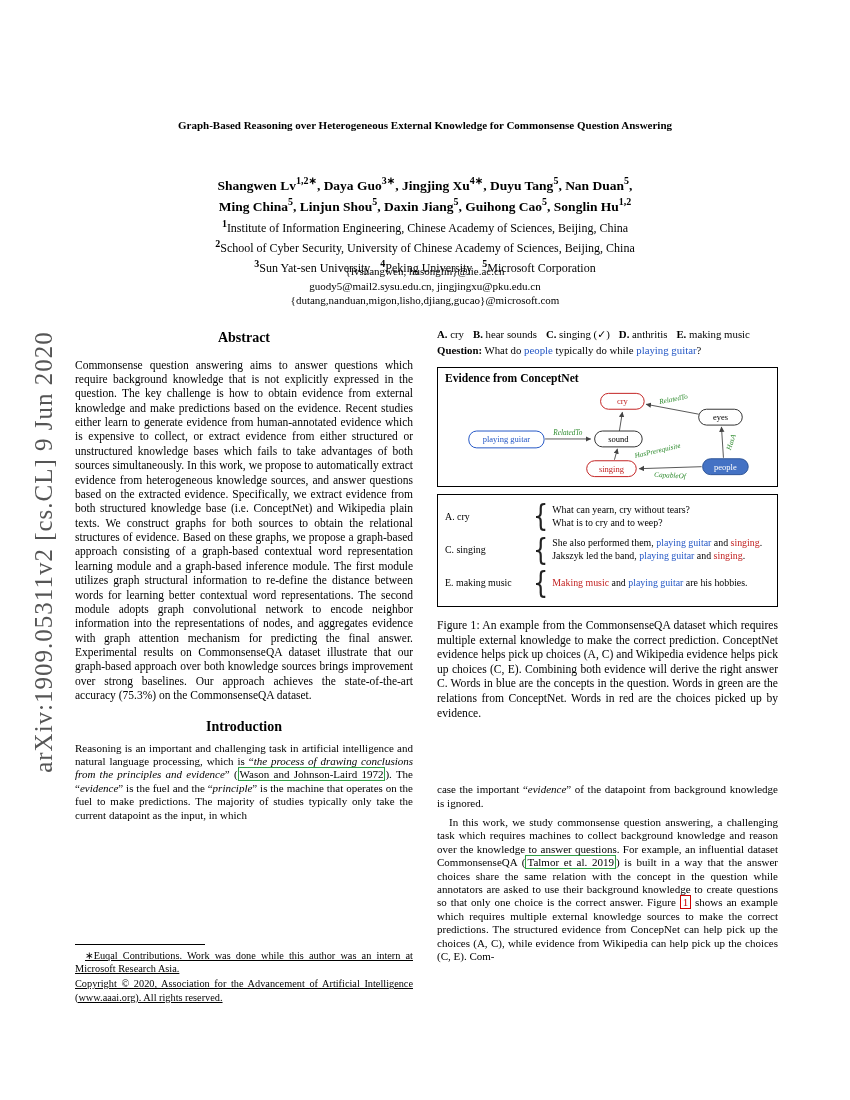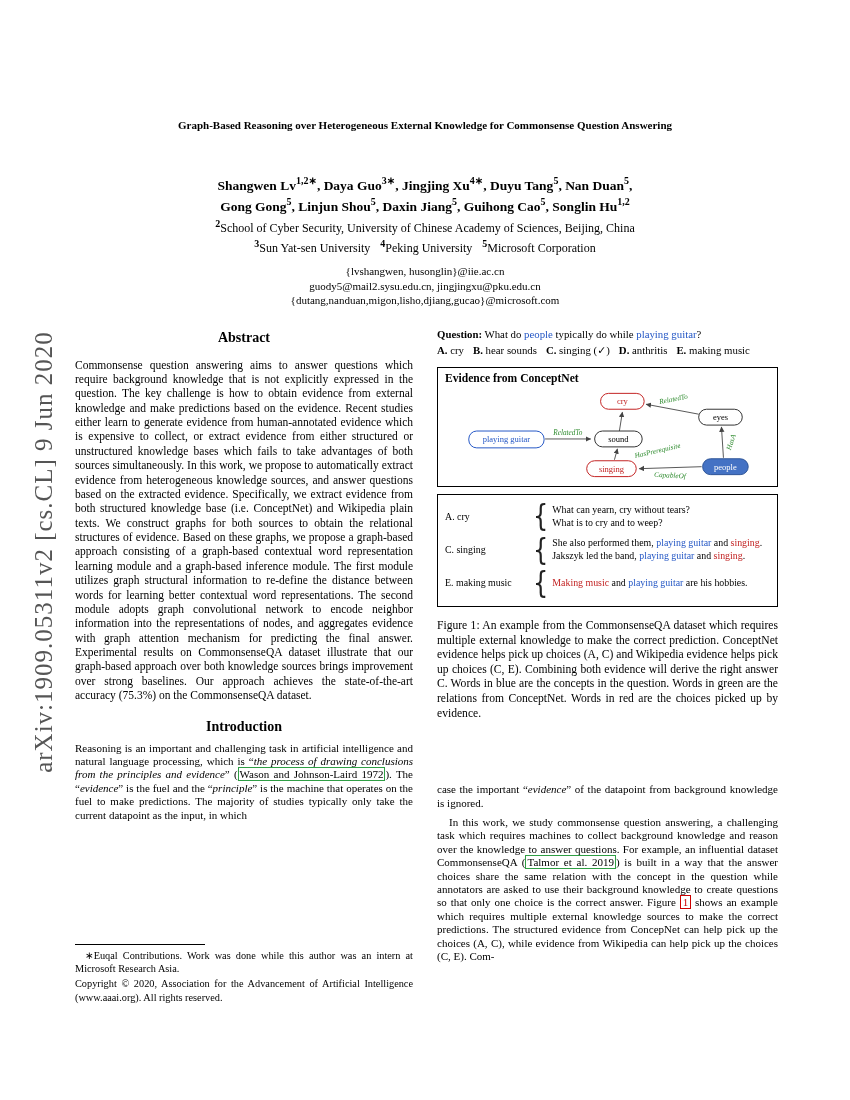--- a/index.html
+++ b/index.html
@@ -31,21 +31,21 @@
   .sec-head.intro { margin-top:16px; }
   .abstract-text { font-size:11.5px; line-height:1.25; text-align:justify; }
   .body-text { font-size:11px; line-height:1.22; text-align:justify; margin:0; }
   .body-text.indent { text-indent:12px; }
   .it { font-style:italic; }
   .cite { border:1px solid #2f9e44; padding:0 1px; }
   .figref { color:#c00; border:1px solid #c00; padding:0 2px; }
 
   
   .footnote { position:absolute; left:75px; top:944px; width:338px; font-size:10.3px;
-              line-height:1.28; text-align:justify; }
+              line-height:1.28; text-align:justify;text-decoration:underline; }
   .footnote-rule { border:none; border-top:1px solid #000; width:130px; margin:0 0 4px 0; }
   .fn1 { text-indent:10px; margin:0; }
   .fn2 { margin:2px 0 0 0; }
 
   
   .question-block { font-size:10.8px; line-height:1.5; margin:0 0 9px 0; }
   .b { font-weight:bold; }
   .blue { color:#2457c5; }
   .red { color:#c22222; }
   .choice { margin-right:9px; white-space:nowrap; }
@@ -70,24 +70,25 @@
 <body>
 
 <div class="page">
 
   <div class="arxiv-strip">arXiv:1909.05311v2  [cs.CL]  9 Jun 2020</div>
 
   <div class="title">Graph-Based Reasoning over Heterogeneous External Knowledge for Commonsense Question Answering</div>
 
   <div class="authors">
     <div><span>Shangwen Lv</span><sup>1,2∗</sup><span>, </span><span>Daya Guo</span><sup>3∗</sup><span>, </span><span>Jingjing Xu</span><sup>4∗</sup><span>, </span><span>Duyu Tang</span><sup>5</sup><span>, </span><span>Nan Duan</span><sup>5</sup><span>,</span></div>
-    <div><span>Gong Gong</span><sup>5</sup><span>, </span><span>Linjun Shou</span><sup>5</sup><span>, </span><span>Daxin Jiang</span><sup>5</sup><span>, </span><span>Guihong Cao</span><sup>5</sup><span>, </span><span>Songlin Hu</span><sup>1,2</sup><span></span></div>
+    <div><span>Ming China</span><sup>5</sup><span>, </span><span>Linjun Shou</span><sup>5</sup><span>, </span><span>Daxin Jiang</span><sup>5</sup><span>, </span><span>Guihong Cao</span><sup>5</sup><span>, </span><span>Songlin Hu</span><sup>1,2</sup><span></span></div>
   </div>
 
   <div class="affils">
+    <div><sup>1</sup><span>Institute of Information Engineering, Chinese Academy of Sciences, Beijing, China</span></div>
     <div><sup>2</sup><span>School of Cyber Security, University of Chinese Academy of Sciences, Beijing, China</span></div>
     <div class="affil-inline"><span class="affil-part"><sup>3</sup><span>Sun Yat-sen University</span></span><span class="affil-part"><sup>4</sup><span>Peking University</span></span><span class="affil-part"><sup>5</sup><span>Microsoft Corporation</span></span></div>
   </div>
 
   <div class="emails">
     <div>{lvshangwen, husonglin}@iie.ac.cn</div>
     <div>guody5@mail2.sysu.edu.cn, jingjingxu@pku.edu.cn</div>
     <div>{dutang,nanduan,migon,lisho,djiang,gucao}@microsoft.com</div>
   </div>
 
@@ -101,22 +102,22 @@
 
   <div class="footnote">
     <hr class="footnote-rule">
     <p class="fn1">∗Euqal Contributions. Work was done while this author was an intern at Microsoft Research Asia.</p>
     <p class="fn2">Copyright © 2020, Association for the Advancement of Artificial Intelligence (www.aaai.org). All rights reserved.</p>
   </div>
 
   <div class="col-right">
 
     <div class="question-block">
+      <div><span class="choice"><span class="b">A.</span><span> cry</span></span><span class="choice"><span class="b">B.</span><span> hear sounds</span></span><span class="choice"><span class="b">C.</span><span> singing (✓)</span></span><span class="choice"><span class="b">D.</span><span> anthritis</span></span><span class="choice"><span class="b">E.</span><span> making music</span></span></div>
       <div><span class="b">Question:</span><span> What do </span><span class="blue">people</span><span> typically do while </span><span class="blue">playing guitar</span><span>?</span></div>
-      <div><span class="choice"><span class="b">A.</span><span> cry</span></span><span class="choice"><span class="b">B.</span><span> hear sounds</span></span><span class="choice"><span class="b">C.</span><span> singing (✓)</span></span><span class="choice"><span class="b">D.</span><span> anthritis</span></span><span class="choice"><span class="b">E.</span><span> making music</span></span></div>
     </div>
 
     <div class="evid-box">
       <div class="evid-header">Evidence from ConceptNet</div>
       <div class="graph-wrap">
         <svg width="327" height="94" viewBox="0 0 330 94">
           <defs>
             <marker id="arr" markerWidth="7" markerHeight="7" refX="5.5" refY="3" orient="auto">
               <path d="M0,0 L6,3 L0,6 z" fill="#444"></path>
             </marker>

